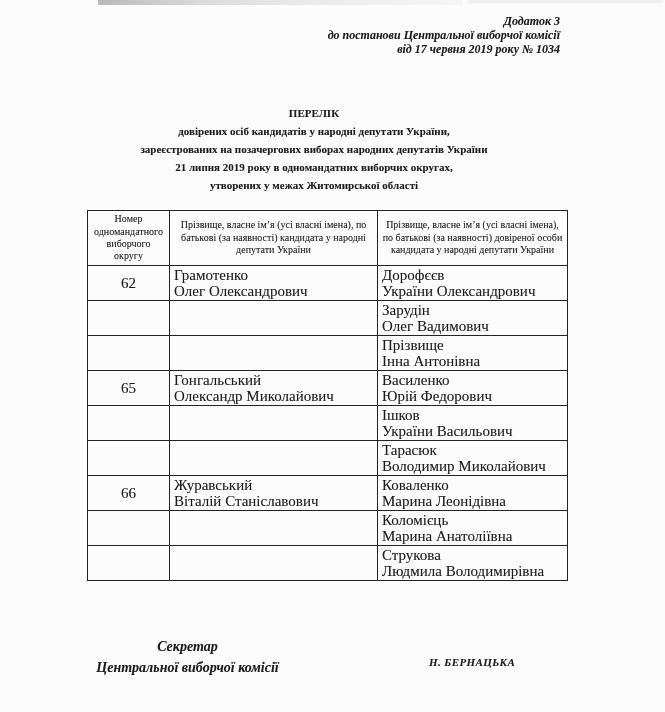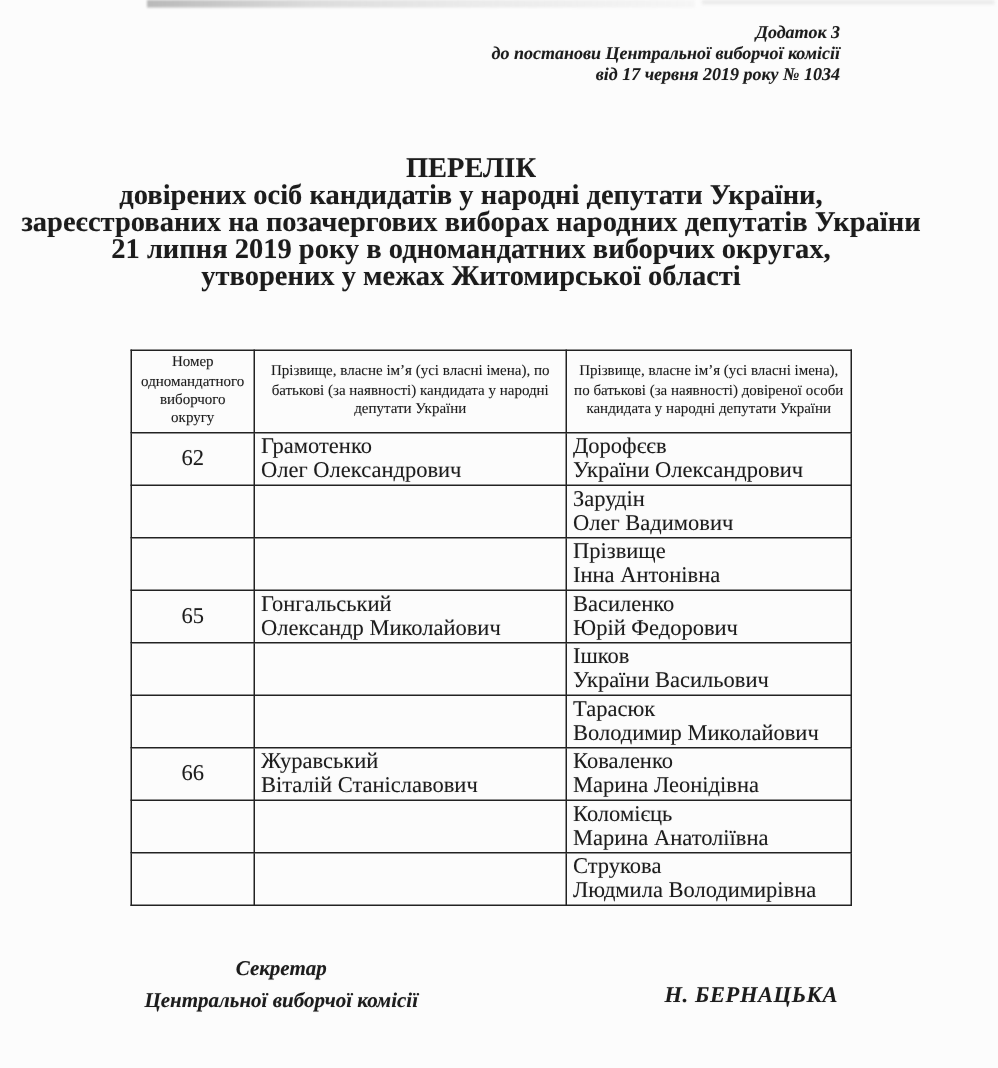--- a/index.html
+++ b/index.html
@@ -33,29 +33,28 @@
   .annex {
     position: absolute; top: 15px; left: 308px; width: 252px;
     text-align: right;
     font-size: 12px; font-weight: bold; font-style: italic;
     line-height: 13.8px;
     white-space: nowrap;
   }
   .title {
     position: absolute; top: 104px; left: 0; width: 628px;
     text-align: center;
-    font-size: 19px; font-weight: bold;
+    font-size: 11px; font-weight: bold;
     line-height: 18px;
   }
   table.doc-table {
     position: absolute; left: 87px; top: 210px;
     width: 480px;
     border-collapse: collapse;
     table-layout: fixed;
-    margin-top: 23px;
   }
   table.doc-table col.c1 { width: 82px; }
   table.doc-table col.c2 { width: 208px; }
   table.doc-table col.c3 { width: 190px; }
   table.doc-table th,
   table.doc-table td {
     border: 1.6px solid var(--border, #222222);
     overflow: hidden;
   }
   table.doc-table thead tr { height: 55px; }
@@ -80,22 +79,22 @@
     padding: 1px 3px 0 4px;
   }
   .footer-left {
     position: absolute; top: 637px; left: 85px; width: 205px;
     text-align: center;
     font-size: 14px; font-weight: bold; font-style: italic;
     line-height: 20.5px;
     white-space: nowrap;
   }
   .signature {
-    position: absolute; top: 656px; left: 443px; width: 130px;
-    font-size: 15px; font-weight: bold; font-style: italic;
+    position: absolute; top: 656px; left: 429px; width: 130px;
+    font-size: 11px; font-weight: bold; font-style: italic;
     letter-spacing: 0.4px;
     white-space: nowrap;
   }
 </style>
 </head>
 <body>
 
 <div class="page">
 
   <div class="noise-a"></div>

